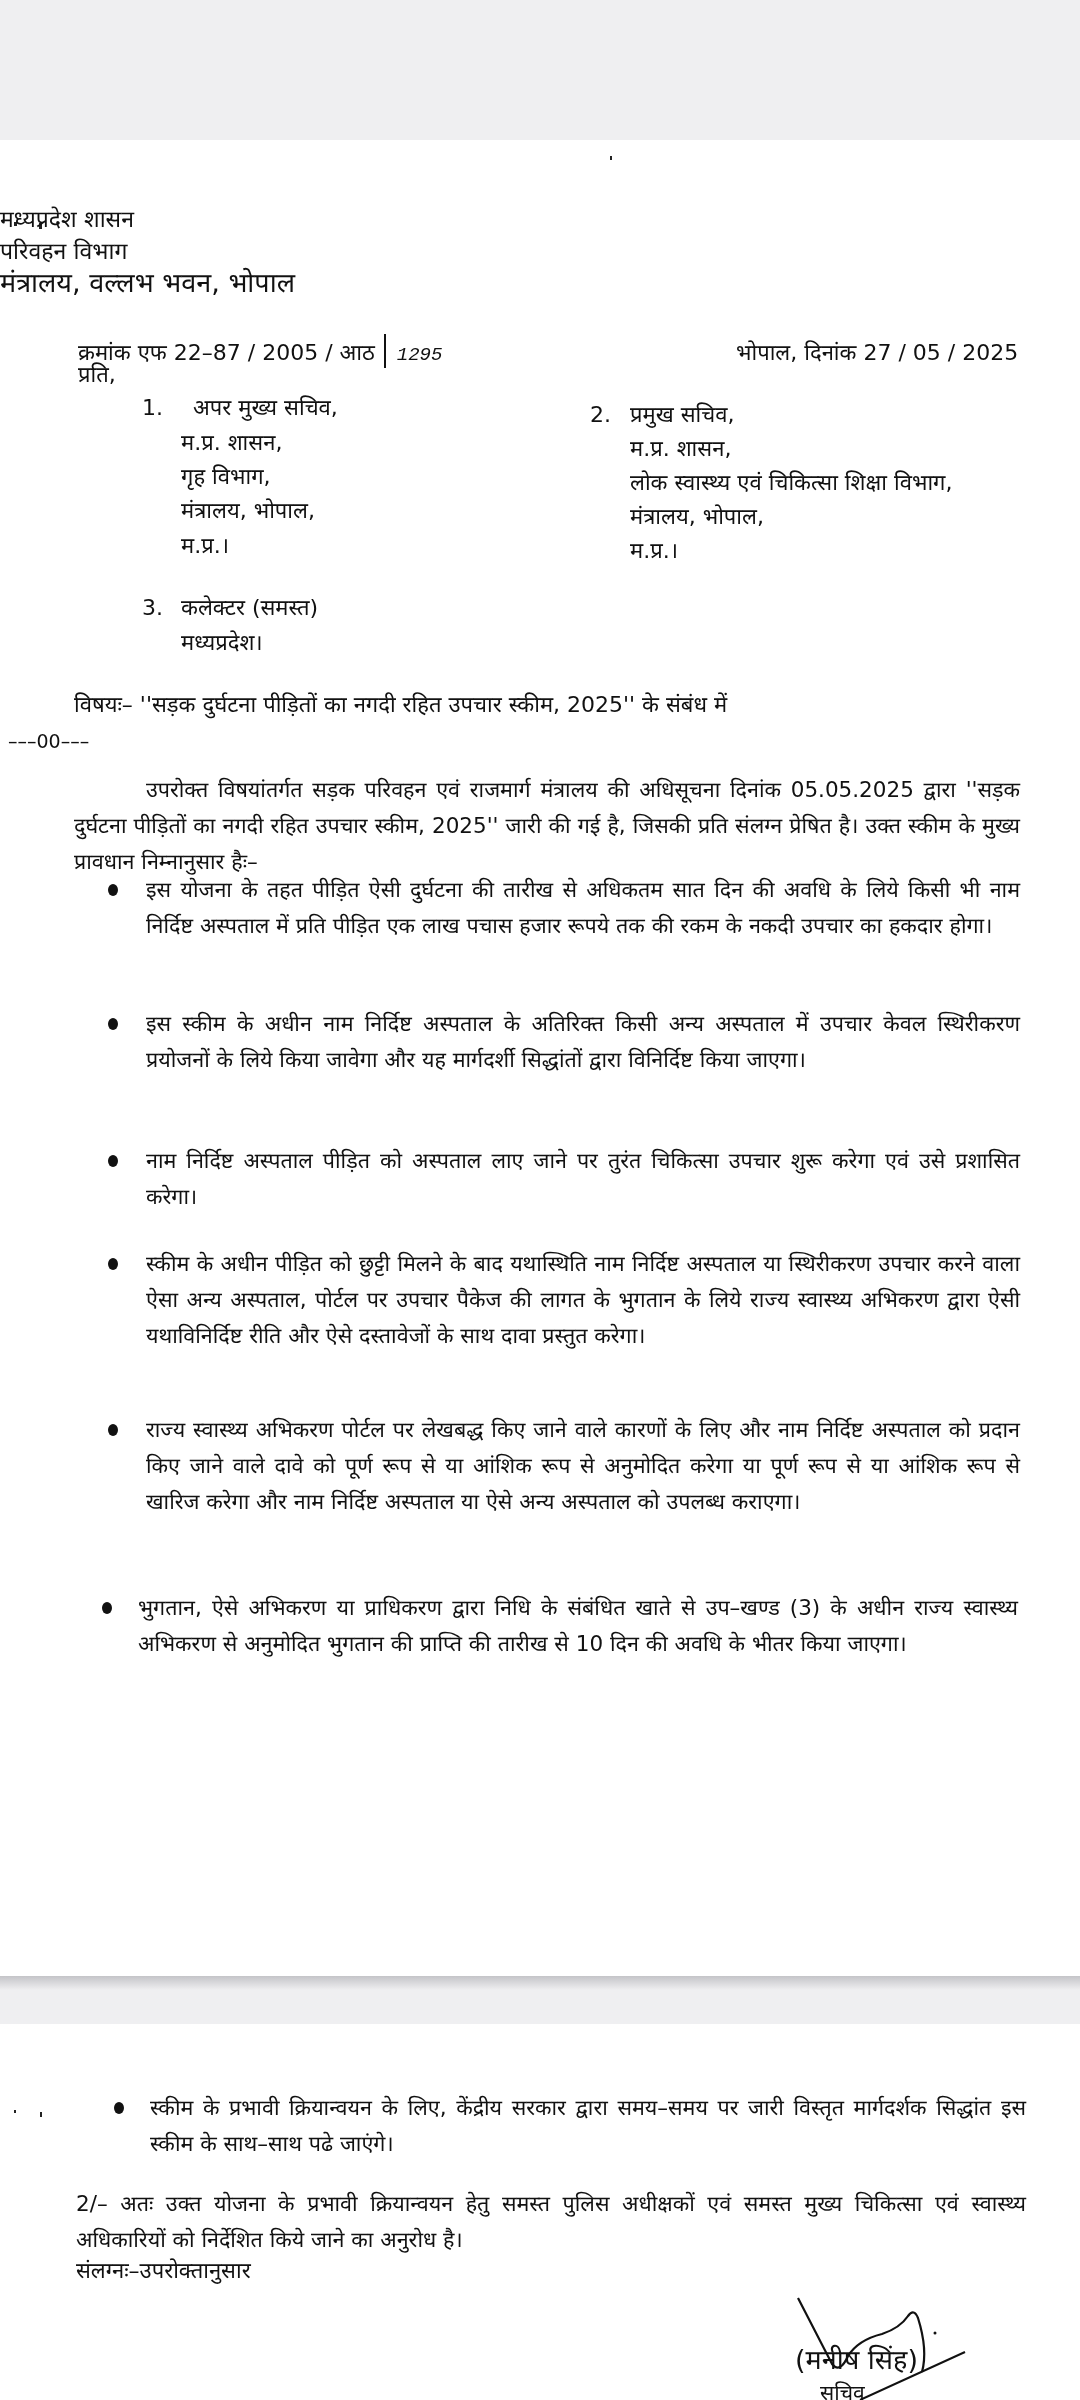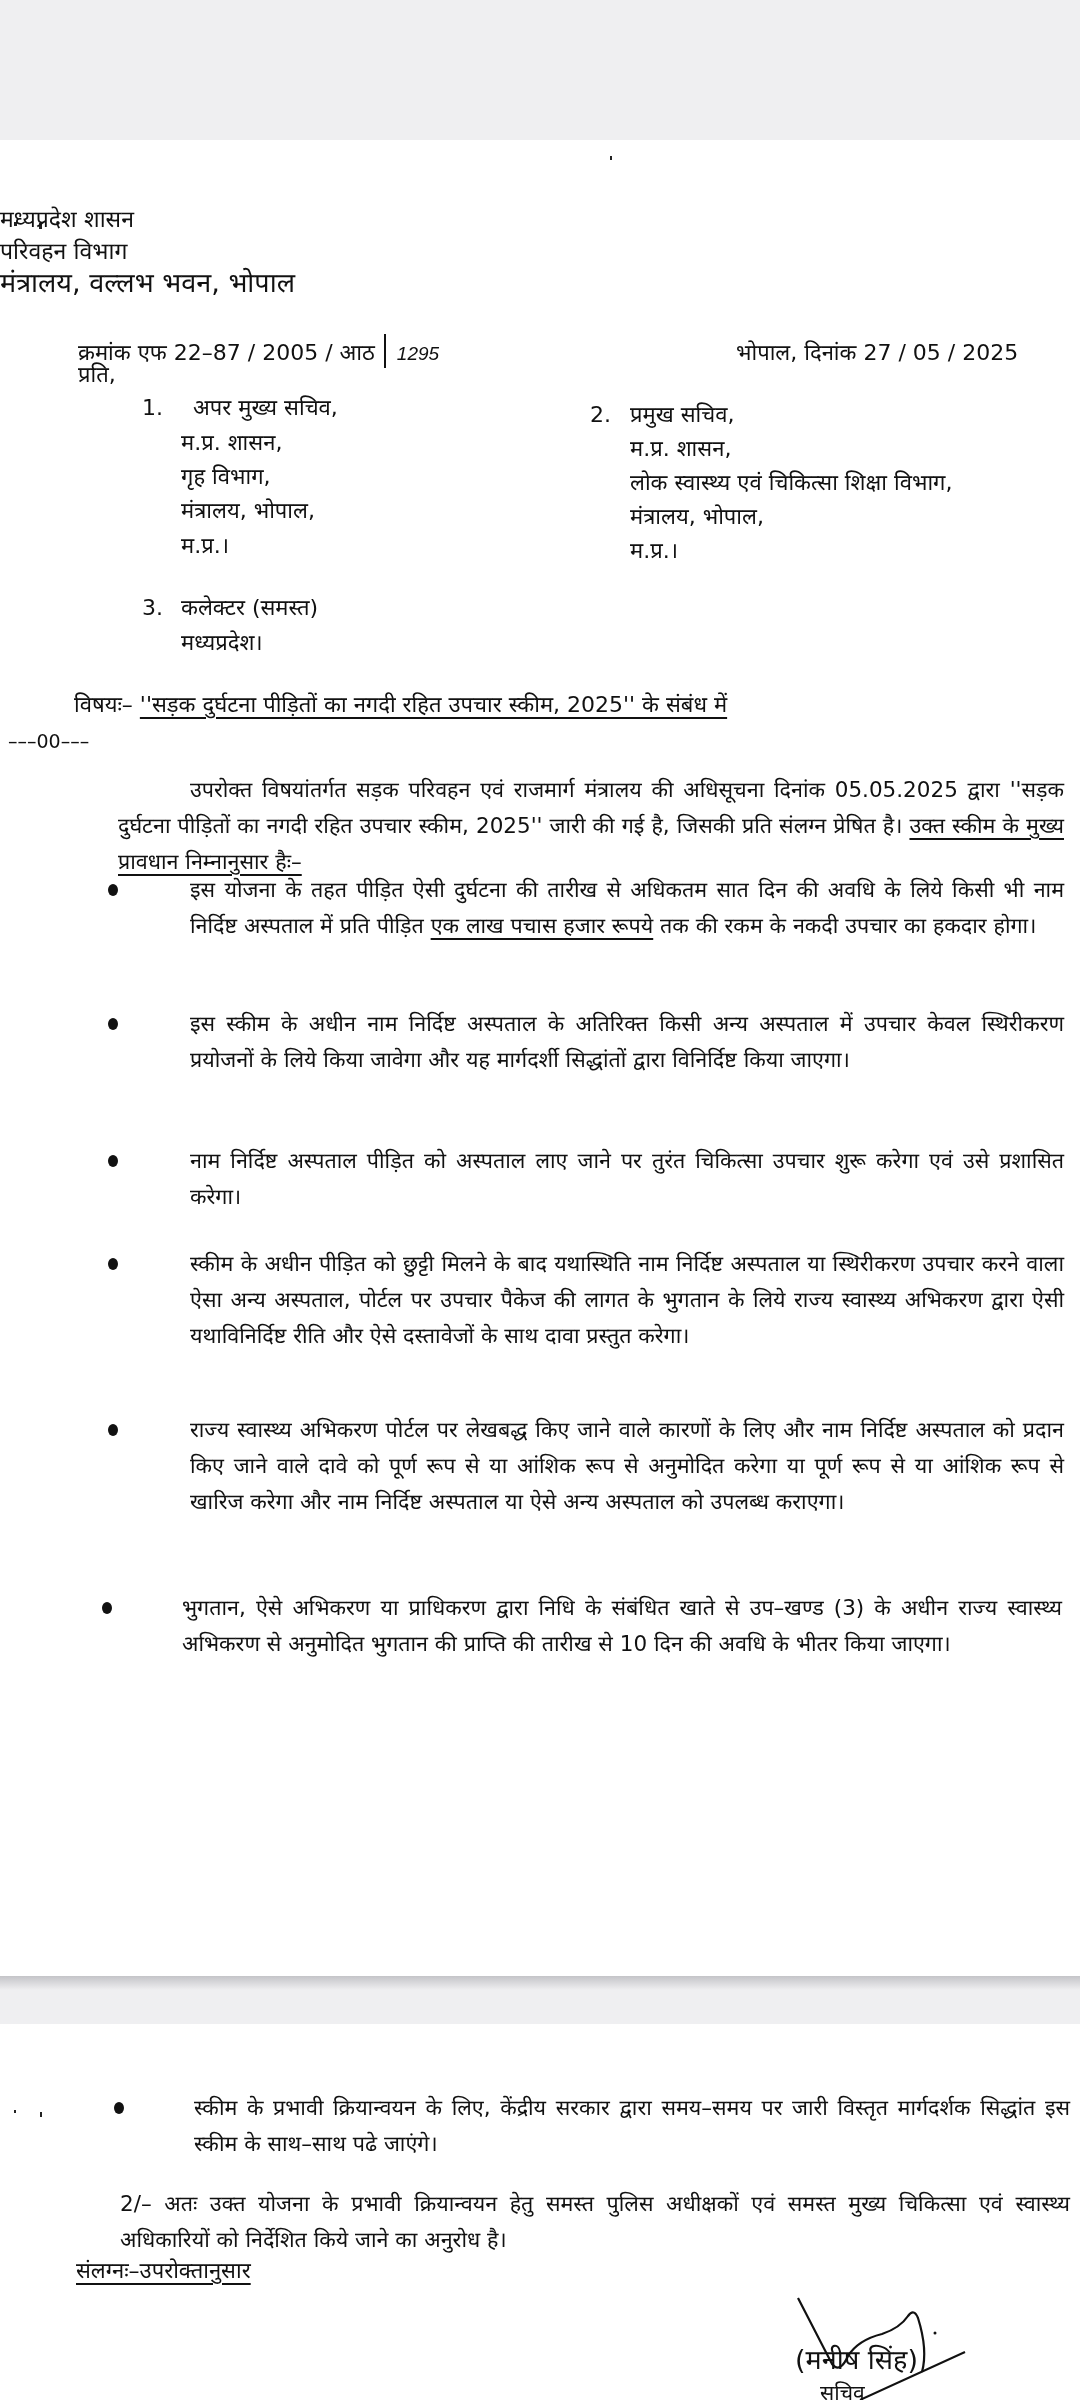--- a/index.html
+++ b/index.html
@@ -14,22 +14,22 @@
     position: absolute; left: 0; width: 1080px; background: #ffffff;
   }
   #page1 { top: 140px; height: 1836px; }
   #page2 { top: 2024px; height: 376px; }
   .sep-shadow {
     position: absolute; left: 0; width: 1080px; top: 1976px; height: 14px;
     background: linear-gradient(#c4c4c8, #efeff1);
   }
   .t { position: absolute; font-size: 22px; line-height: 30px; white-space: nowrap; transform-origin: left top; }
   .center { text-align: left; left: 0; width: 1080px; }
-  .u { text-decoration: underline; text-underline-offset: 5px; }
-  .para { position: absolute; font-size: 21.5px; line-height: 36px; text-align: justify; text-align-last: left; margin-left: 44px; }
+  .u { text-underline-offset: 5px; }
+  .para { position: absolute; font-size: 21.5px; line-height: 36px; text-align: justify; text-align-last: left; }
   .bullet-dot { position: absolute; width: 10px; height: 12px; border-radius: 50%; background: #111; }
   .speck { position: absolute; background: #222; }
   svg.sig { position: absolute; }
 </style>
 </head>
 <body>
 
 <div class="page" id="page1"></div>
 <div class="sep-shadow"></div>
 <div class="page" id="page2"></div>
@@ -40,21 +40,21 @@
 <div class="speck" style="left:14px;top:2110px;width:2px;height:3px"></div>
 <div class="speck" style="left:40px;top:2112px;width:2px;height:5px"></div>
 
 <div class="t center" style="top:204px;font-size:23px">मध्यप्रदेश शासन</div>
 <div class="t center" style="top:236px;font-size:23px">परिवहन विभाग</div>
 <div class="t center" style="top:268px;font-size:27px">मंत्रालय, वल्लभ भवन, भोपाल</div>
 
 <div class="t" style="left:78px;top:334px">
   <span>क्रमांक एफ 22–87 / 2005 / आठ</span>
   <span style="display:inline-block;width:2px;height:34px;background:#111;vertical-align:-8px;margin:0 4px 0 2px"></span>
-  <span style="font-family:Liberation Sans, sans-serif;font-style:italic;font-size:19px">1295</span>
+  <span style="font-family:Liberation Mono, monospace;font-style:italic;font-size:19px">1295</span>
 </div>
 <div class="t" style="left:736px;top:338px">भोपाल, दिनांक 27 / 05 / 2025</div>
 <div class="t" style="left:78px;top:360px">प्रति,</div>
 
 <div class="t" style="left:142px;top:393px">1.</div>
 <div class="t" style="left:193px;top:393px">अपर मुख्य सचिव,</div>
 <div class="t" style="left:181px;top:428px">म.प्र. शासन,</div>
 <div class="t" style="left:181px;top:462px">गृह विभाग,</div>
 <div class="t" style="left:181px;top:496px">मंत्रालय, भोपाल,</div>
 <div class="t" style="left:181px;top:531px">म.प्र.।</div>

